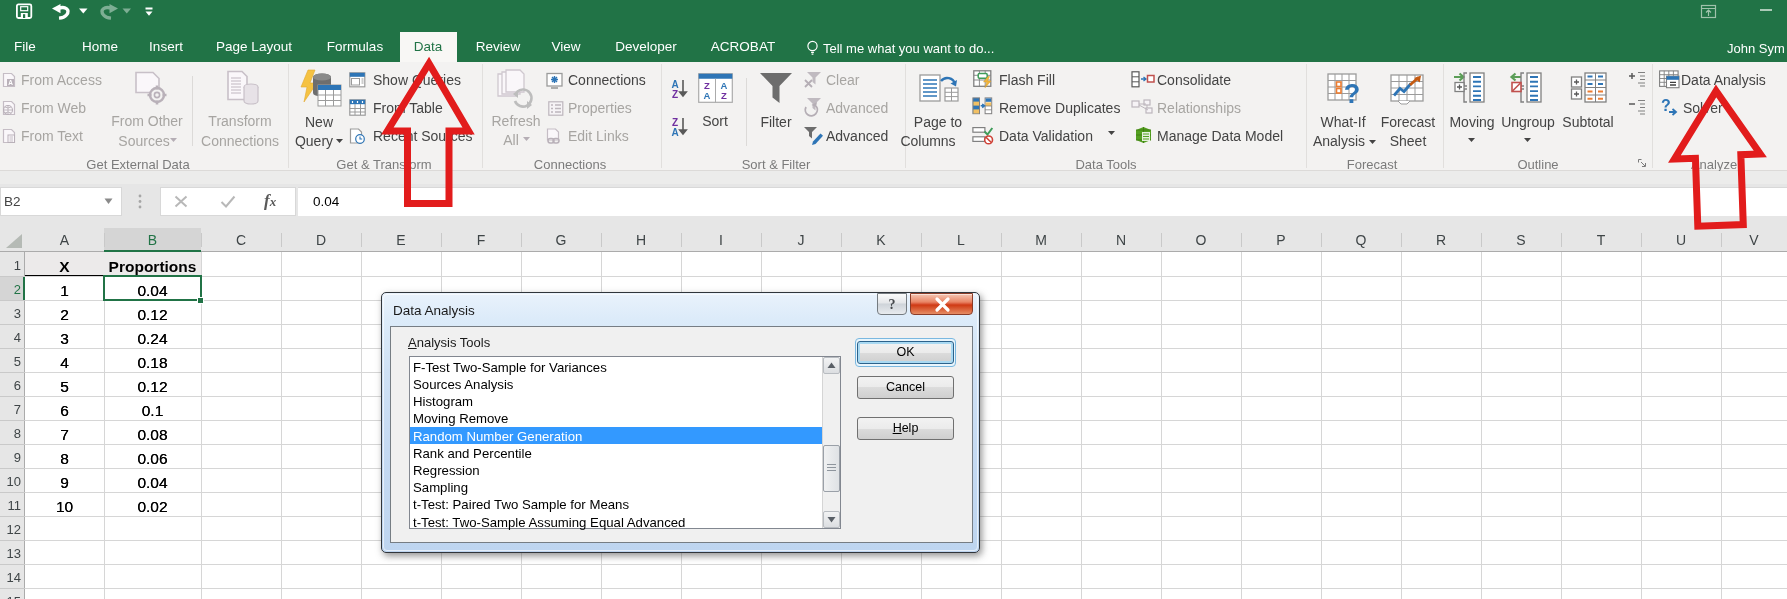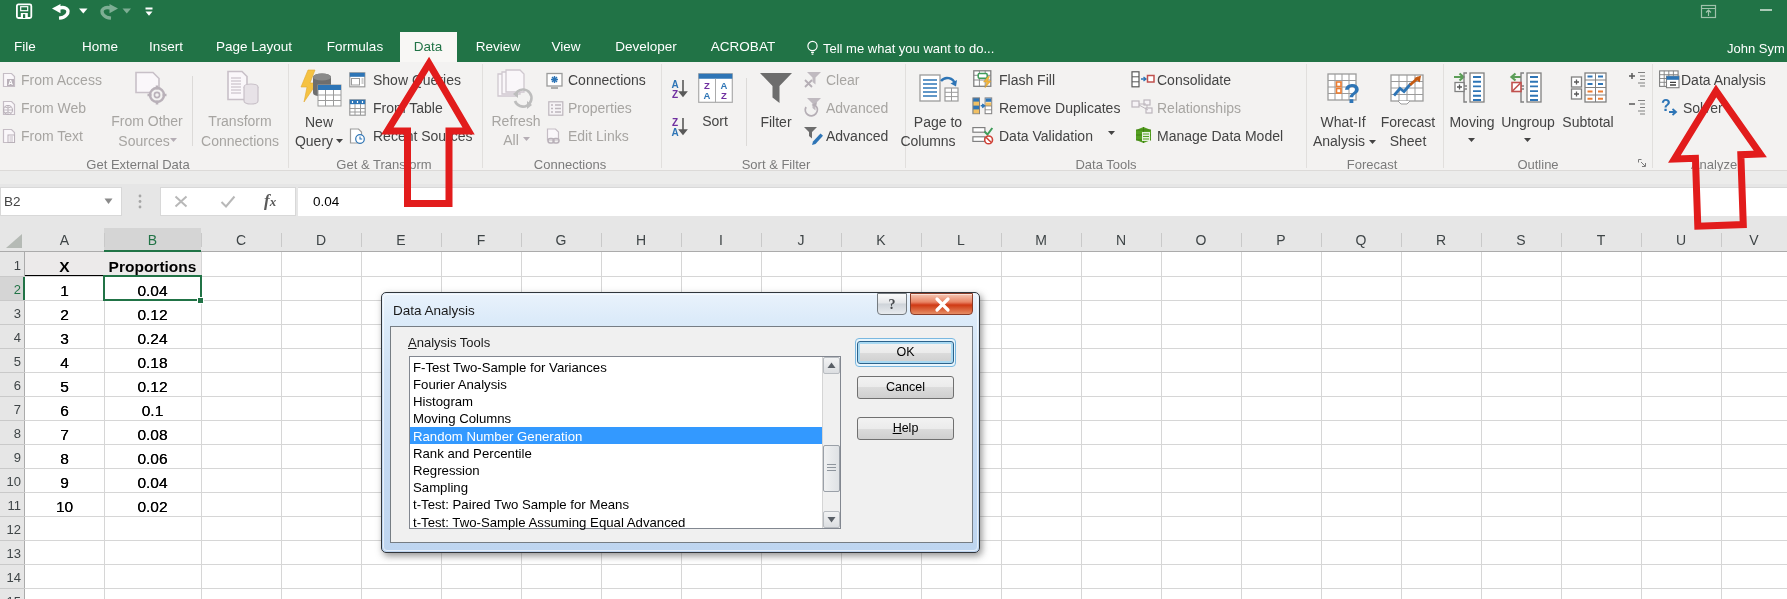--- a/index.html
+++ b/index.html
@@ -717,23 +717,23 @@
         </g>
         <g stroke="#8a2f10" stroke-width="0.8" fill="none" opacity="0.6">
           <path d="M24.5 4 L38.5 17.5 M38.5 4 L24.5 17.5" opacity="0"></path>
         </g>
       </svg>
 </div>
 <div class="abs" style="left:389.5px;top:326px;width:583px;height:217px;background:#f0f0f0;border:1px solid #767d84"></div>
 <div class="abs" style="left:408px;top:334.5px;font-size:13px;color:#1a1a1a"><span style="text-decoration:underline">A</span>nalysis Tools</div>
 <div class="abs" style="left:409px;top:355.5px;width:432px;height:173px;background:#fff;border:1px solid #828790"></div>
 <div class="li" style="top:366.8px">F-Test Two-Sample for Variances</div>
-<div class="li" style="top:384.0px">Fourier Analysis</div>
+<div class="li" style="top:384.0px">Sources Analysis</div>
 <div class="li" style="top:401.2px">Histogram</div>
-<div class="li" style="top:418.4px">Moving Columns</div>
+<div class="li" style="top:418.4px">Moving Remove</div>
 <div class="abs" style="left:410px;top:426.7px;width:412px;height:17.2px;background:#3399ff"></div>
 <div class="li" style="top:435.6px;color:#fff">Random Number Generation</div>
 <div class="li" style="top:452.8px">Rank and Percentile</div>
 <div class="li" style="top:470.0px">Regression</div>
 <div class="li" style="top:487.2px">Sampling</div>
 <div class="li" style="top:504.4px">t-Test: Paired Two Sample for Means</div>
 <div class="li" style="top:521.6px">t-Test: Two-Sample Assuming Equal Advanced</div>
 <div class="abs" style="left:822px;top:356.5px;width:18px;height:171px;background:#f0f0f0;border-left:1px solid #d5d5d5"></div>
 <div class="abs" style="left:823px;top:356.5px;width:17px;height:17px;background:linear-gradient(#f2f3f4,#dcdee1);border:1px solid #b8bcc1;border-radius:2px"></div>
 <svg style="left:827px;top:362px" width="9" height="7" viewBox="0 0 9 7">

